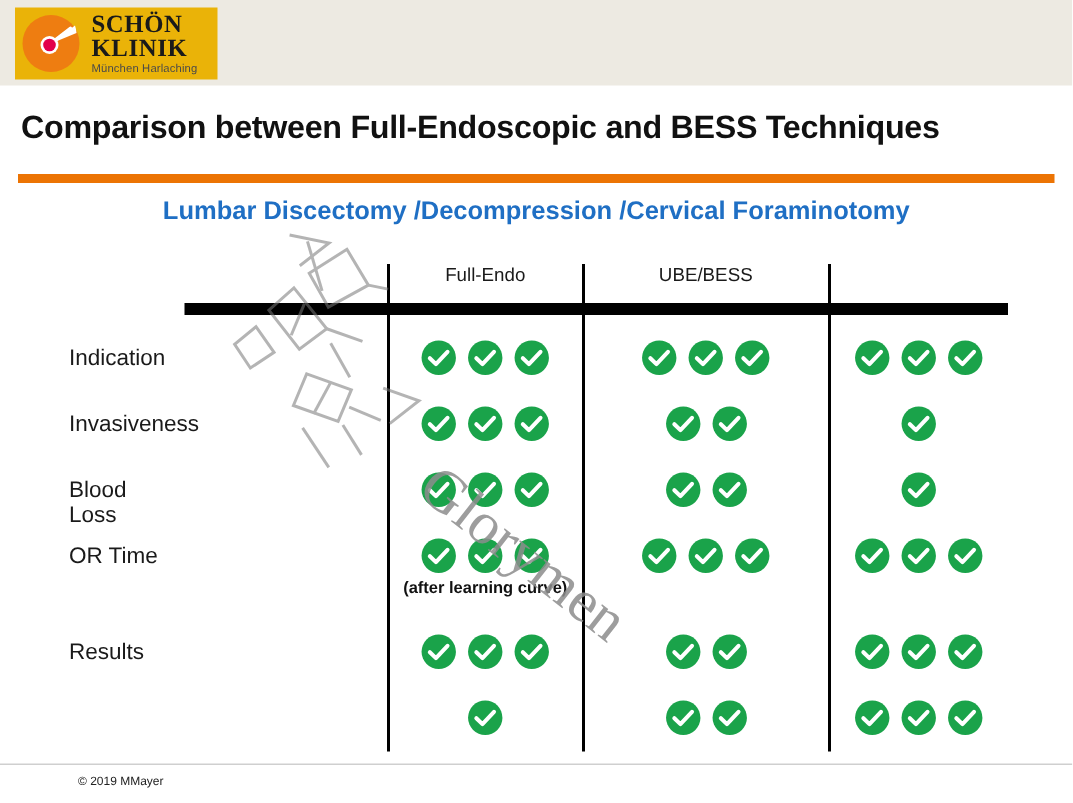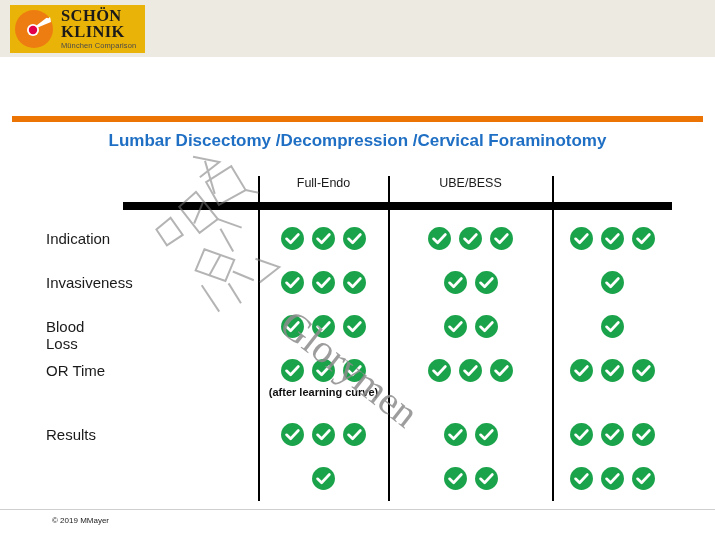--- a/index.html
+++ b/index.html
@@ -207,24 +207,25 @@
     <svg id="logo-mark" viewBox="0 0 42 42">
       <circle cx="21" cy="21" r="19" fill="#ee7d11"></circle>
       <path d="M21 21 L37 9 A20 20 0 0 1 38 14 Z" fill="#ffffff"></path>
       <path d="M21 21 L34 11" stroke="#ffffff" stroke-width="2.4" fill="none" stroke-linecap="round"></path>
       <circle cx="20" cy="22" r="6" fill="#ffffff"></circle>
       <circle cx="20" cy="22" r="4.2" fill="#e2004b"></circle>
     </svg>
     <div id="logo-text">
       <span class="logo-word">SCHÖN</span>
       <span class="logo-word">KLINIK</span>
-      <span class="logo-sub">München Comparison</span>
+      <span class="logo-sub">München Harlaching</span>
     </div>
   </div>
 
+  <div id="main-title">Comparison between Full-Endoscopic and BESS Techniques</div>
   <div id="orange-rule"></div>
   <div id="subtitle">Lumbar Discectomy /Decompression /Cervical Foraminotomy</div>
 
   <div id="table">
     <div id="col-headers">
         <div class="col-header" style="left: 136px; width: 129px;">Full-Endo</div>
         <div class="col-header" style="left: 266px; width: 163px;">UBE/BESS</div>
       </div>
     <div id="header-rule"></div>
     <div id="rows-host">

